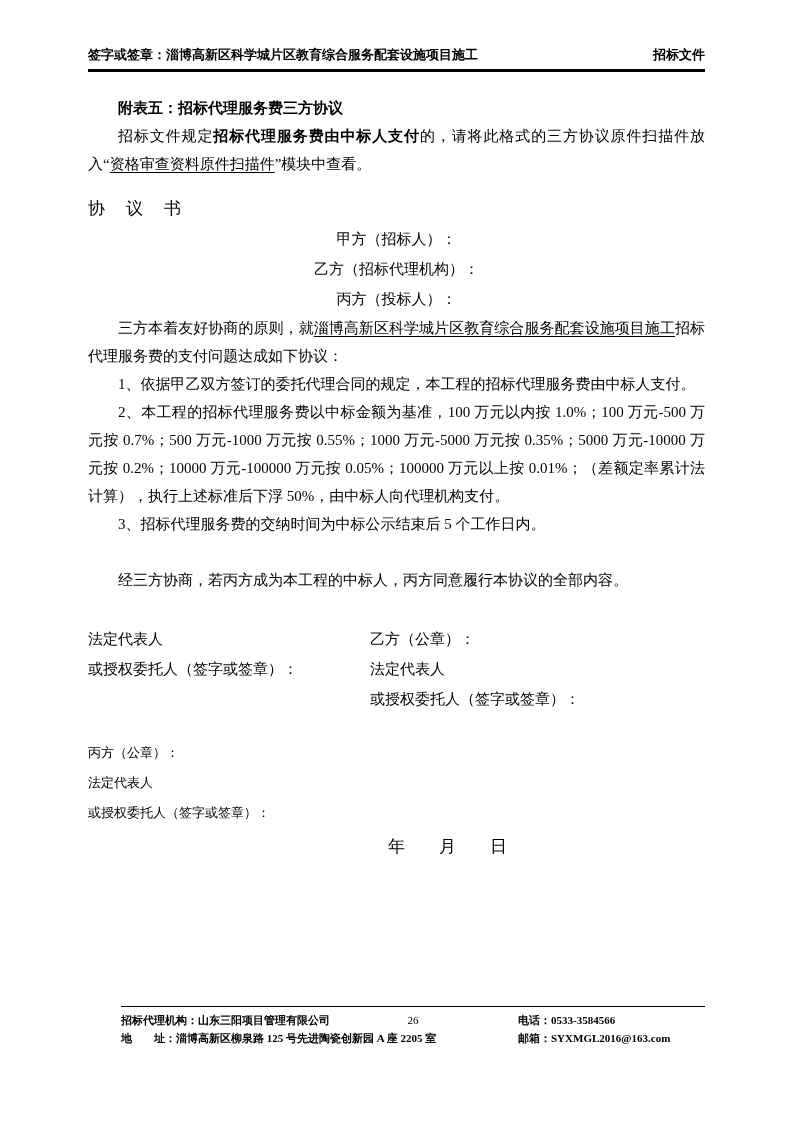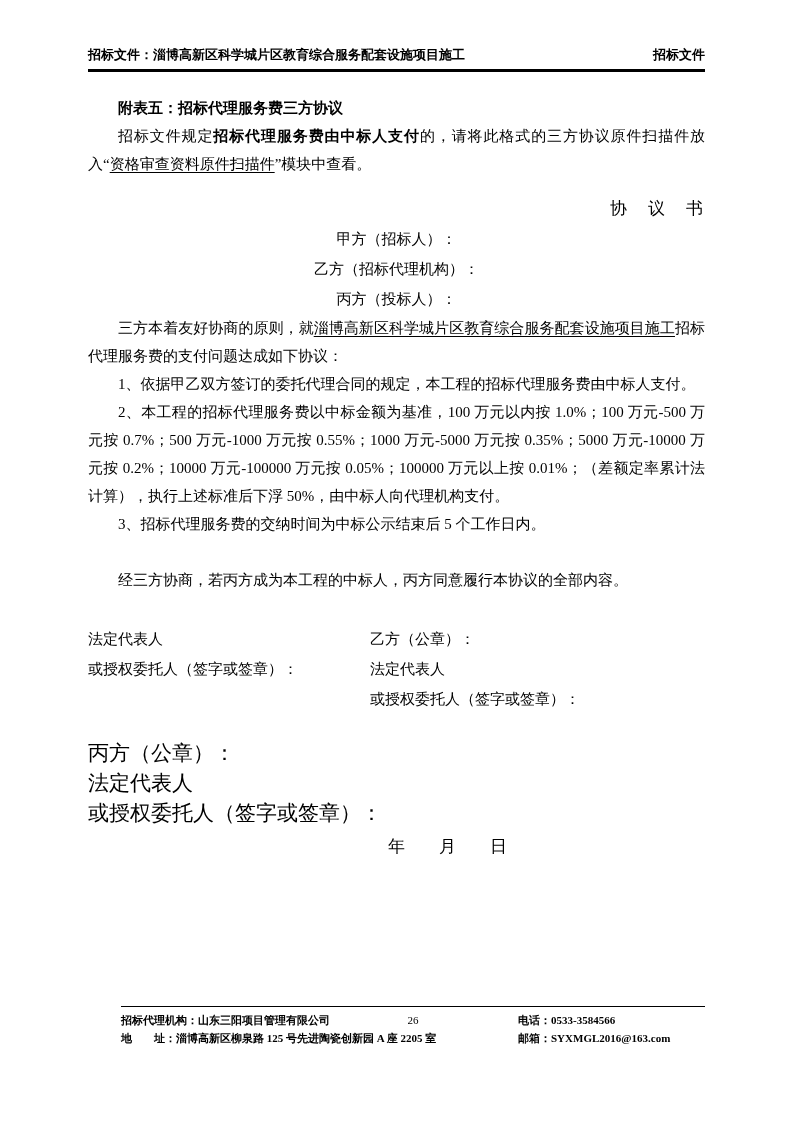--- a/index.html
+++ b/index.html
@@ -30,37 +30,37 @@
     margin-top: 22px;
     font-size: 15px; font-weight: bold; line-height: 28px;
     text-indent: 2em;
   }
   p.body-par {
     font-size: 15px; line-height: 28px;
     text-align: justify; text-indent: 2em;
   }
   .agreement-title {
     margin-top: 16px;
-    text-align: right;
+    text-align: left;
     font-size: 17px; line-height: 30px;
     letter-spacing: 2px;
   }
   .party-line { font-size: 15px; line-height: 30px; text-align: center; }
   .clauses { margin-top: 0; }
   .closing { margin-top: 28px; }
   b.inline-bold { font-weight: bold; }
   span.u { text-decoration: underline; text-underline-offset: 3px; }
   
   .sig-grid {
     margin-top: 30px;
     display: grid; grid-template-columns: 282px auto;
     font-size: 15px; line-height: 30px;
   }
   .sig-col div { white-space: nowrap; }
-  .party-c { margin-top: 24px; font-size: 21px; line-height: 30px; }
+  .party-c { margin-top: 24px; font-size: 13px; line-height: 30px; }
   .date-line {
     margin-top: 4px;
     font-size: 17px; line-height: 30px;
     padding-left: 300px;
     white-space: nowrap;
   }
   
   .footer {
     position: absolute; left: 88px; right: 88px; top: 1006px;
     font-size: 11px; font-weight: bold; line-height: 18px; margin-left: 33px;
@@ -72,21 +72,21 @@
     font-weight: normal;
   }
   .ftr-right { position: absolute; left: 397px; text-align: center; }
 </style>
 </head>
 <body>
 
 <div class="page">
 
   <div class="hdr">
-    <span>招标文件：淄博高新区科学城片区教育综合服务配套设施项目施工</span>
+    <span>签字或签章：淄博高新区科学城片区教育综合服务配套设施项目施工</span>
     <span>招标文件</span>
   </div>
   <div class="hdr-rule"></div>
 
   <div class="doc-title">附表五：招标代理服务费三方协议</div>
 
   <p class="body-par"><span>招标文件规定</span><b class="inline-bold">招标代理服务费由中标人支付</b><span>的，请将此格式的三方协议原件扫描件放入“</span><span class="u">资格审查资料原件扫描件</span><span>”模块中查看。</span></p>
 
   <div class="agreement-title">协　议　书</div>
 

